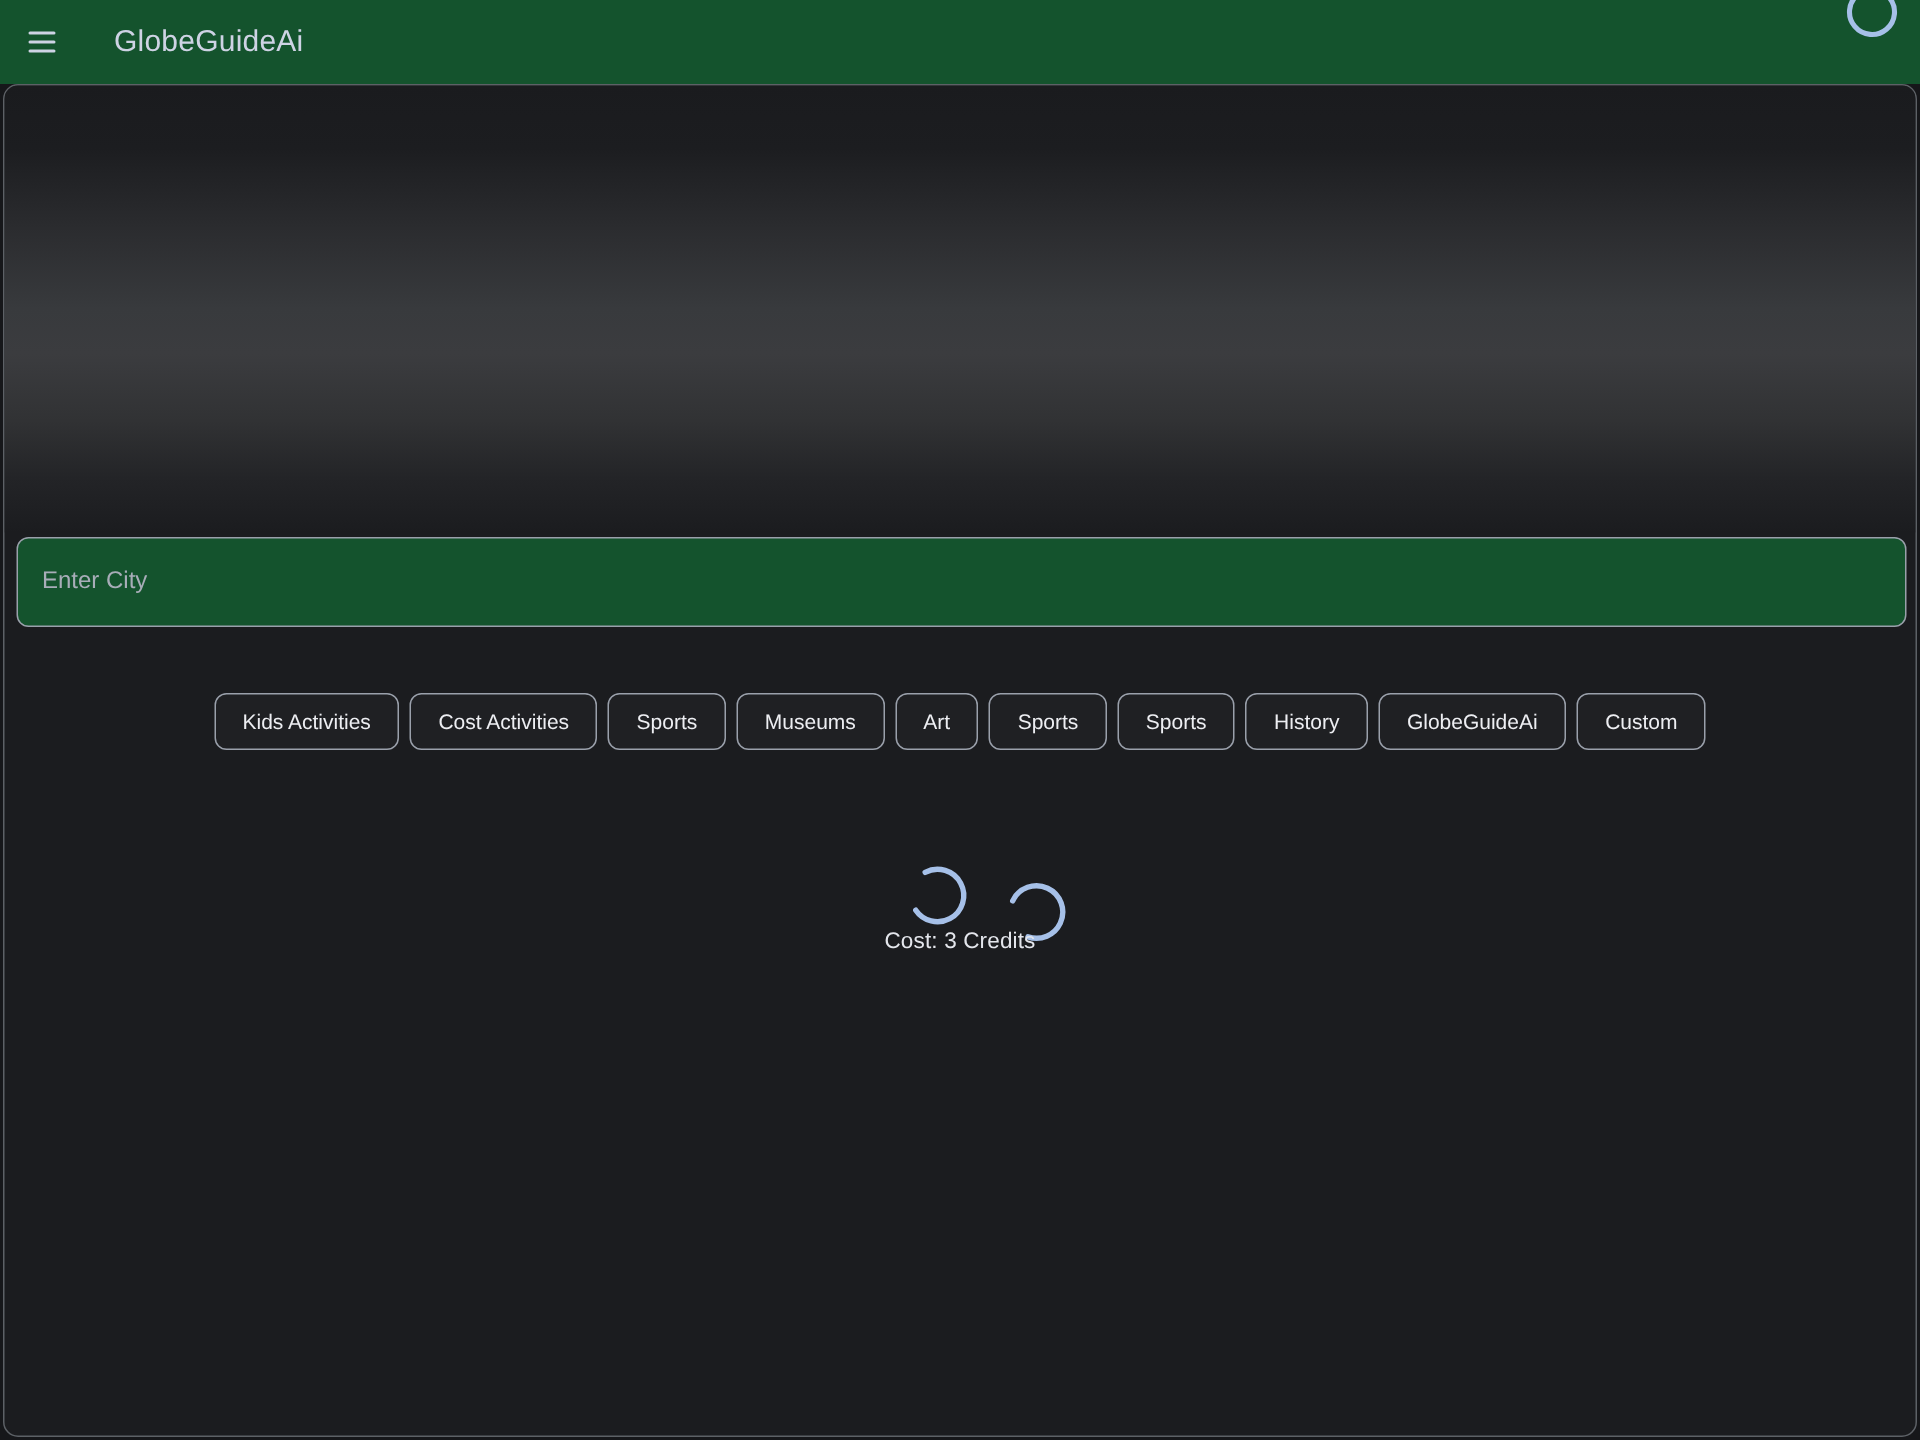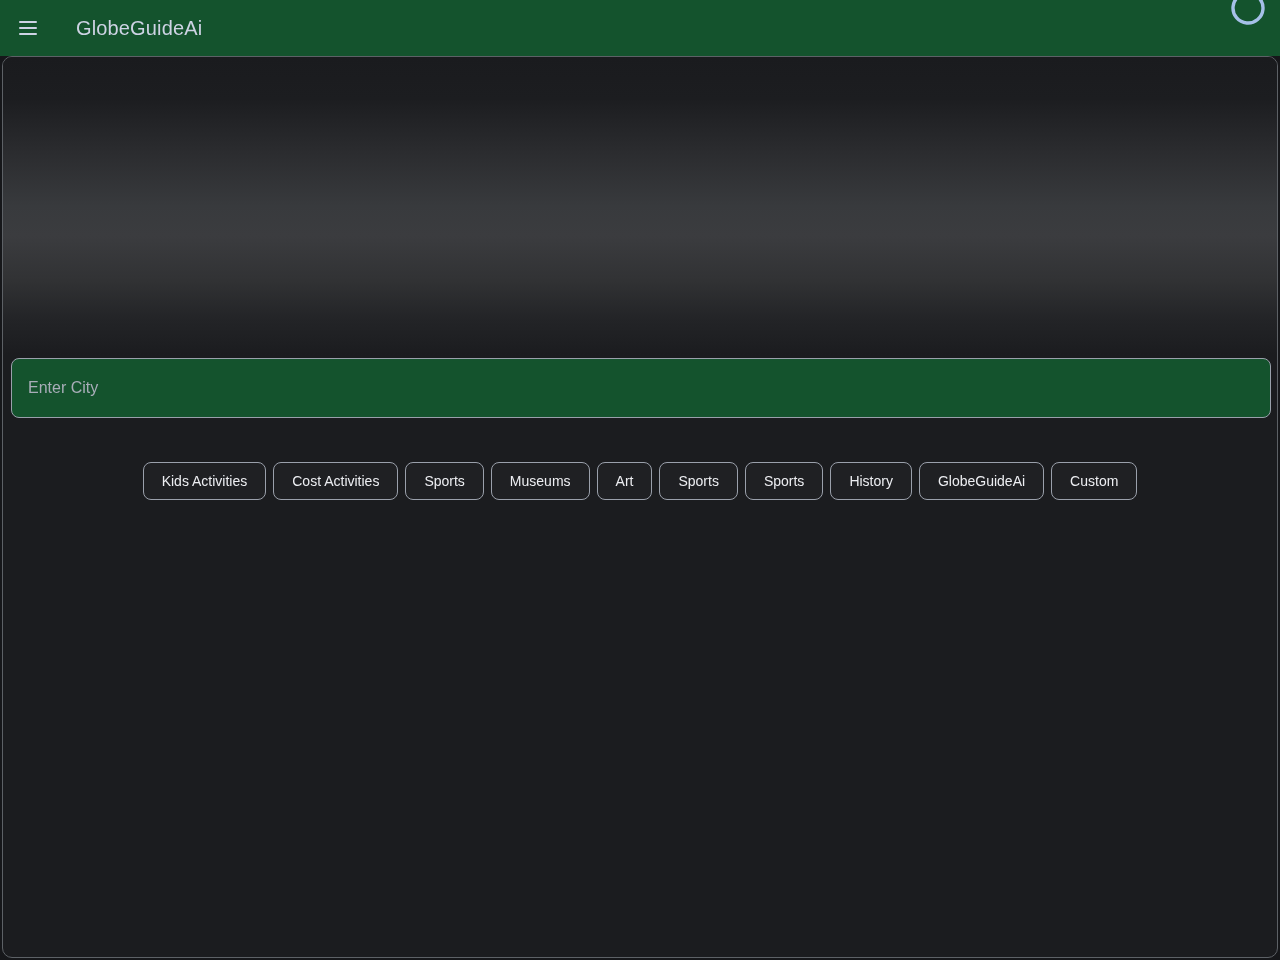--- a/index.html
+++ b/index.html
@@ -228,14 +228,31 @@
     <button class="chip">Sports</button>
     <button class="chip">Museums</button>
     <button class="chip">Art</button>
     <button class="chip">Sports</button>
     <button class="chip">Sports</button>
     <button class="chip">History</button>
     <button class="chip">GlobeGuideAi</button>
     <button class="chip">Custom</button>
   </nav>
 
+  <section id="loading-block">
+
+    <div id="spinner-primary">
+      <svg class="ring" width="48" height="48" viewBox="0 0 48 48">
+        <circle cx="24" cy="24" r="17.5" stroke-width="3.6" stroke-dasharray="80 110" transform="rotate(-118 24 24)"></circle>
+      </svg>
+    </div>
+
+    <div id="spinner-secondary">
+      <svg class="ring" width="48" height="48" viewBox="0 0 48 48">
+        <circle cx="24" cy="24" r="17.5" stroke-width="3.6" stroke-dasharray="80 110" transform="rotate(-155 24 24)"></circle>
+      </svg>
+    </div>
+
+    <div id="cost-label">Cost: 3 Credits</div>
+
+  </section>
 
 </main>
 
 </body></html>

